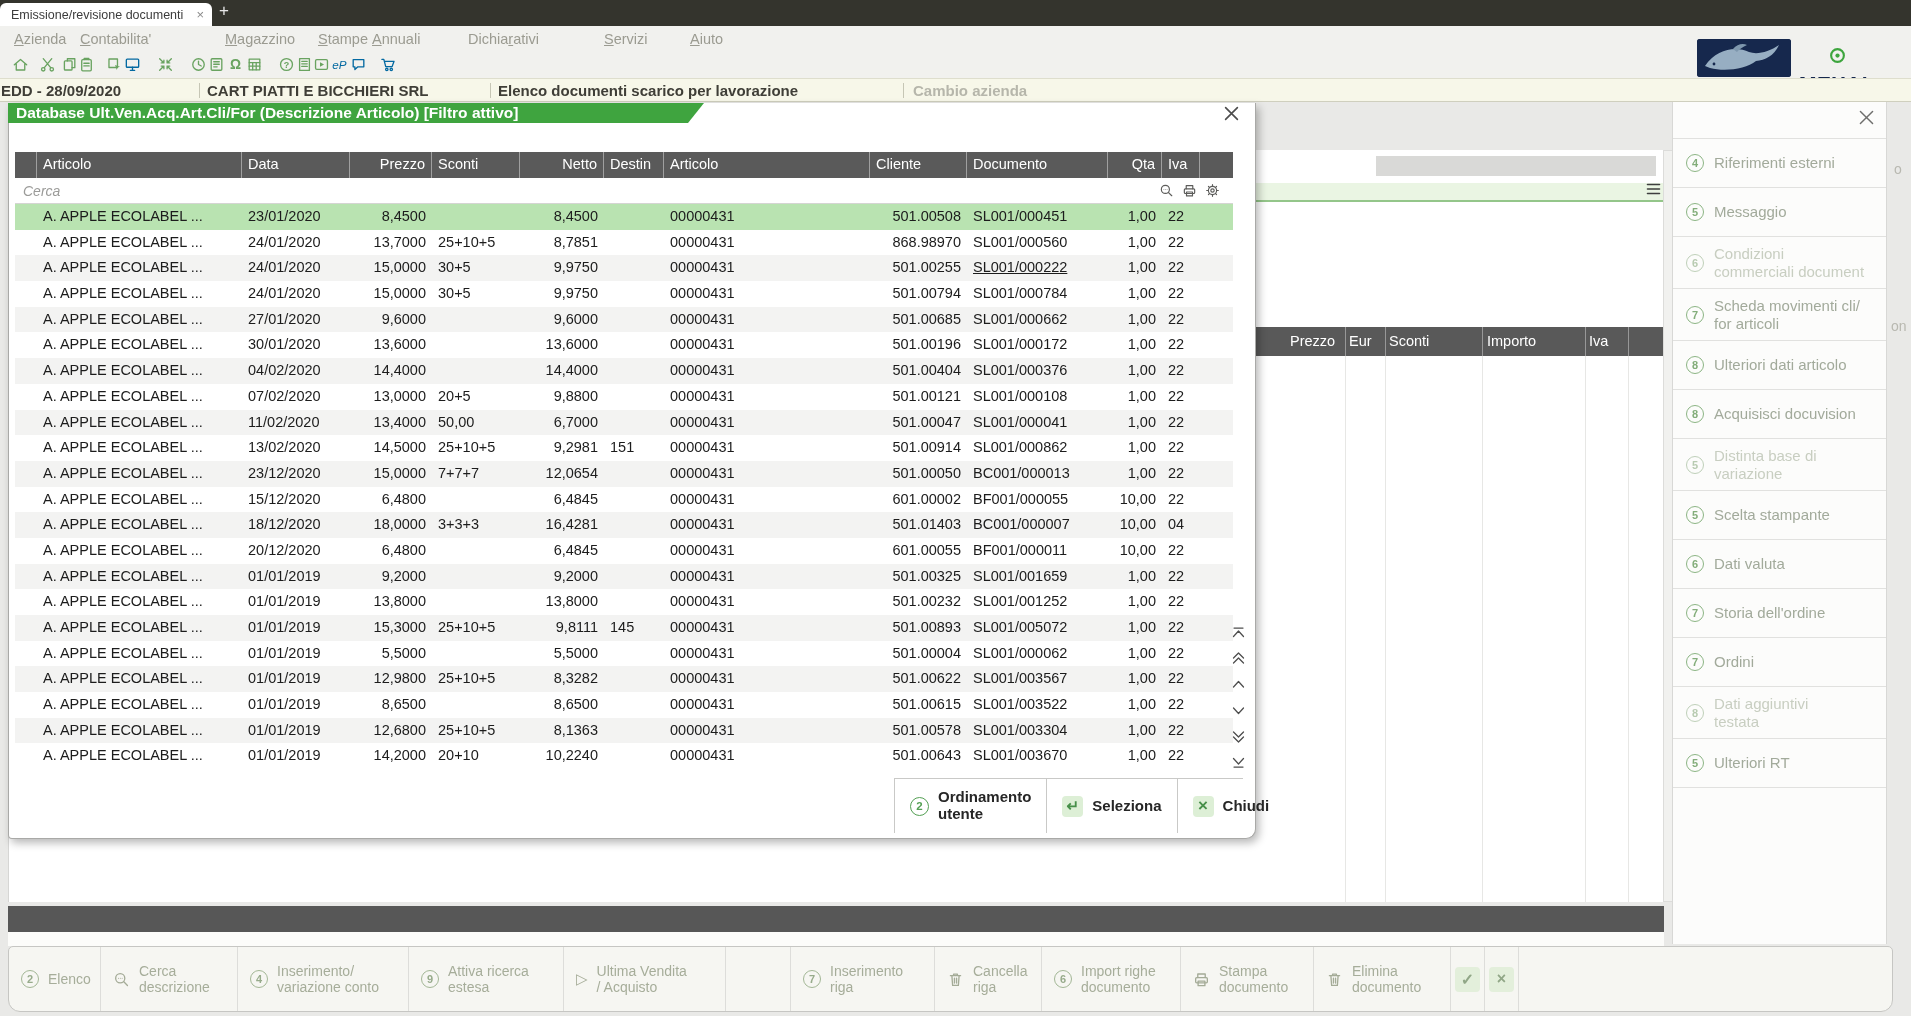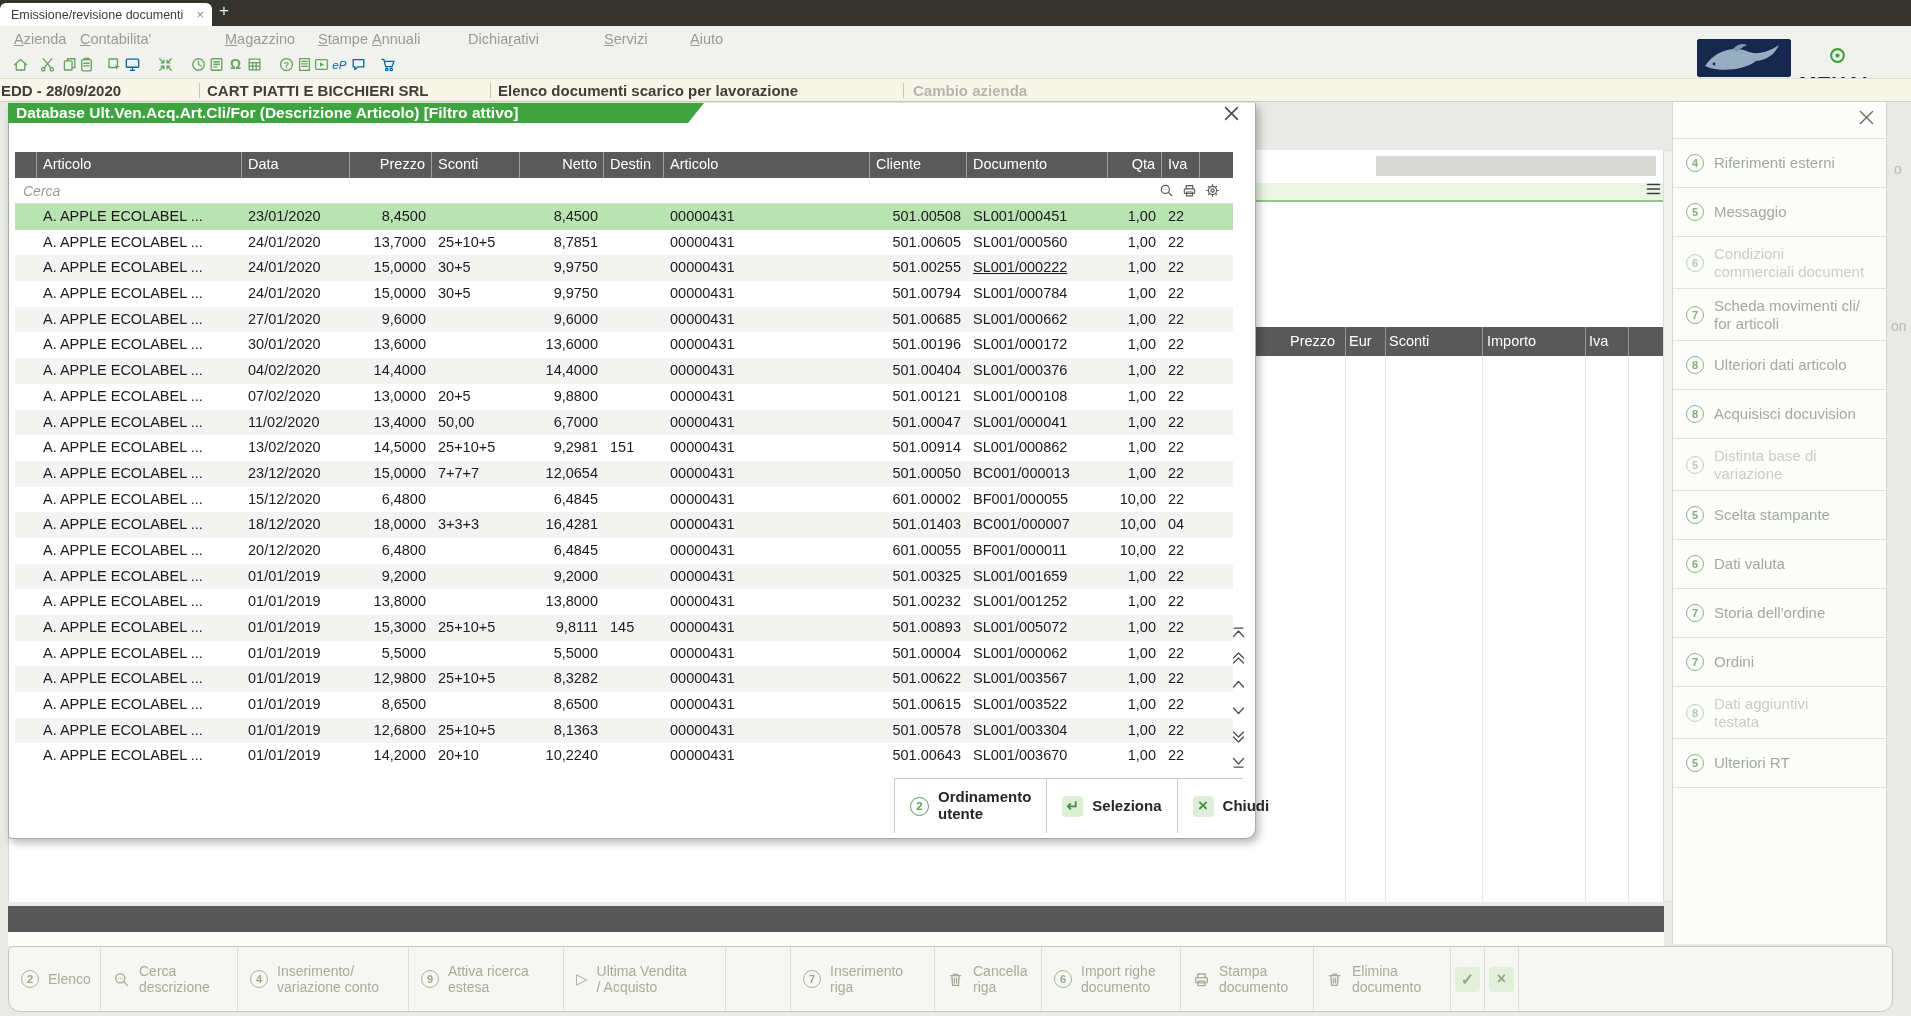--- a/index.html
+++ b/index.html
@@ -421,21 +421,21 @@
         </div>
         <div class="pt-row">
           <div class="pt-c" style="width: 22px;"></div>
           <div class="pt-c" style="width: 205px;">A. APPLE ECOLABEL ...</div>
           <div class="pt-c" style="width: 108px;">24/01/2020</div>
           <div class="pt-c al-r" style="width: 82px;">13,7000</div>
           <div class="pt-c" style="width: 88px;">25+10+5</div>
           <div class="pt-c al-r" style="width: 84px;">8,7851</div>
           <div class="pt-c" style="width: 60px;"></div>
           <div class="pt-c" style="width: 206px;">00000431</div>
-          <div class="pt-c al-r" style="width: 97px;">501.00605</div>
+          <div class="pt-c al-r" style="width: 97px;">868.98970</div>
           <div class="pt-c" style="width: 141px;">SL001/000560</div>
           <div class="pt-c al-r" style="width: 54px;">1,00</div>
           <div class="pt-c" style="width: 38px;">22</div>
           <div class="pt-c" style="width: 33px;"></div>
         </div>
         <div class="pt-row odd">
           <div class="pt-c" style="width: 22px;"></div>
           <div class="pt-c" style="width: 205px;">A. APPLE ECOLABEL ...</div>
           <div class="pt-c" style="width: 108px;">24/01/2020</div>
           <div class="pt-c al-r" style="width: 82px;">15,0000</div>

